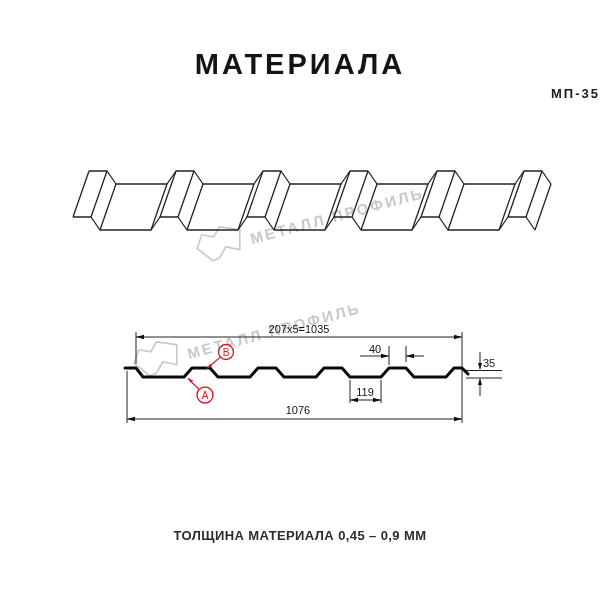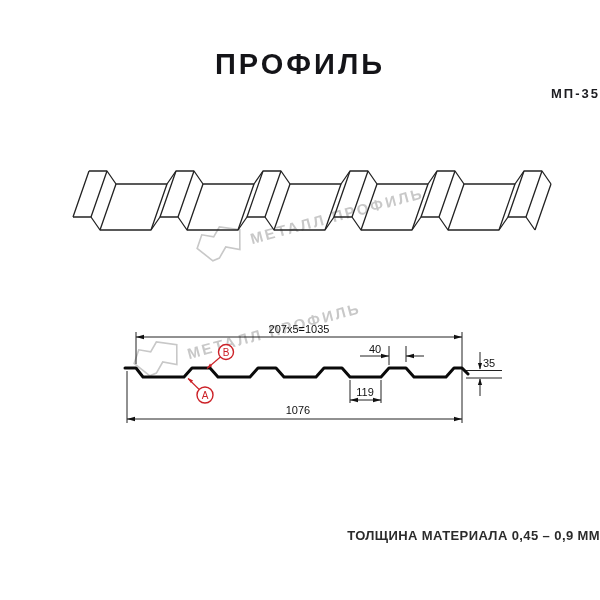--- a/index.html
+++ b/index.html
@@ -9,33 +9,33 @@
   }
   .title{
     position:absolute;top:48px;left:0;width:600px;text-align:center;
     font-size:29px;font-weight:800;letter-spacing:3px;color:#141418;
   }
   .subtitle{
     position:absolute;top:86px;left:0;width:600px;text-align:right;
     font-size:13px;font-weight:700;letter-spacing:2px;color:#1c1c20;
   }
   .footer-note{
-    position:absolute;top:528px;left:0;width:600px;text-align:right;
+    position:absolute;top:528px;left:0;width:600px;text-align:center;
     font-size:13px;font-weight:700;letter-spacing:0.4px;color:#2b2b2b;
   }
   svg{position:absolute;top:0;left:0;}
   .dimtxt{font-family:"Liberation Sans", sans-serif;font-size:11px;fill:#111;}
   .wmtxt{font-family:"Liberation Sans", sans-serif;font-size:15px;font-weight:700;
          letter-spacing:2.5px;fill:#c8c8c8;}
   .redtxt{font-family:"Liberation Sans", sans-serif;font-size:10px;fill:#cc2127;}
 </style>
 </head>
 <body>
 
-<div class="title">ПРОФИЛЬ</div>
+<div class="title">МАТЕРИАЛА</div>
 <div class="subtitle">МП-35</div>
 
 <svg width="600" height="600" viewBox="0 0 600 600">
 
   <g transform="translate(193,233) rotate(-15)">
     <path d="M12,32 L0,16 L8,4 L19,9 L27,1 L46,9 L41,28 L28,22 L19,31 Z" fill="none" stroke="#c8c8c8" stroke-width="1.6"></path>
     <text class="wmtxt" x="54" y="26">МЕТАЛЛ ПРОФИЛЬ</text>
   </g>
 
   <g transform="translate(130,348) rotate(-15)">

